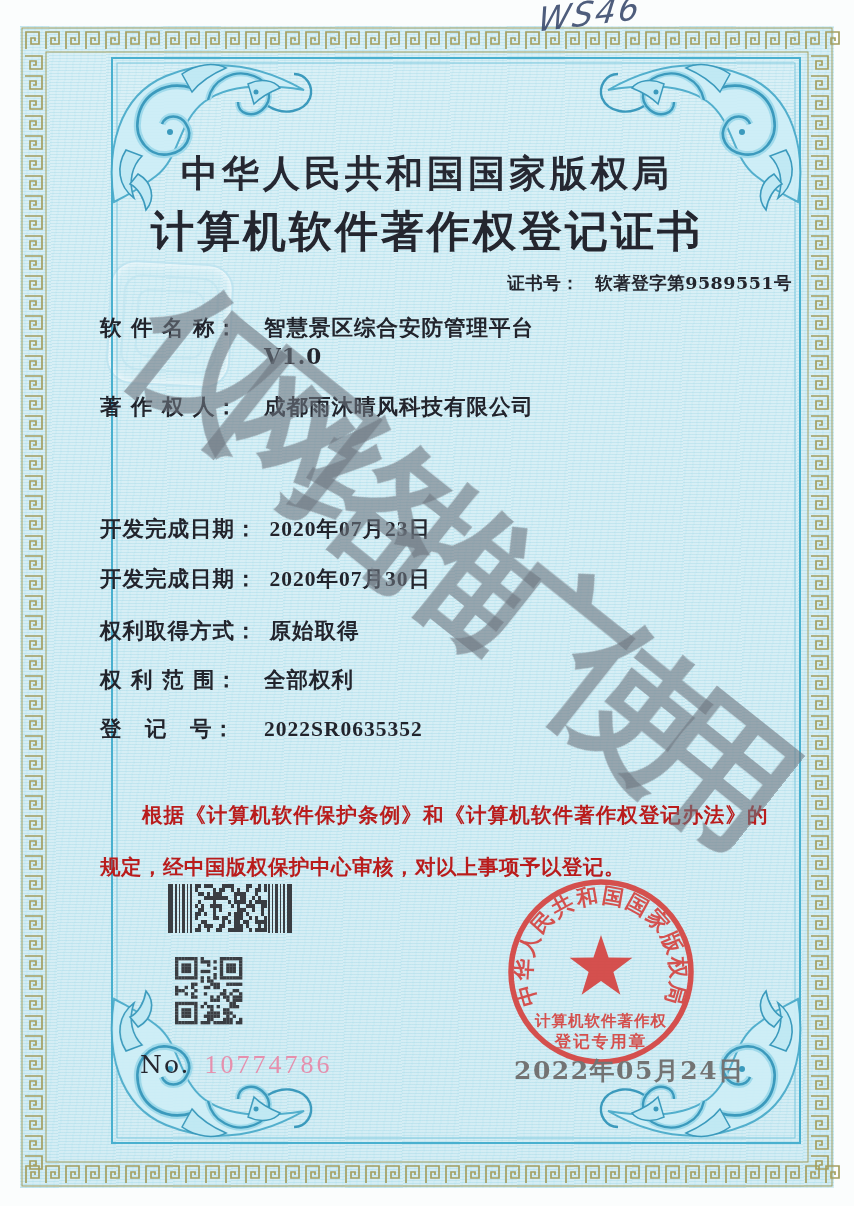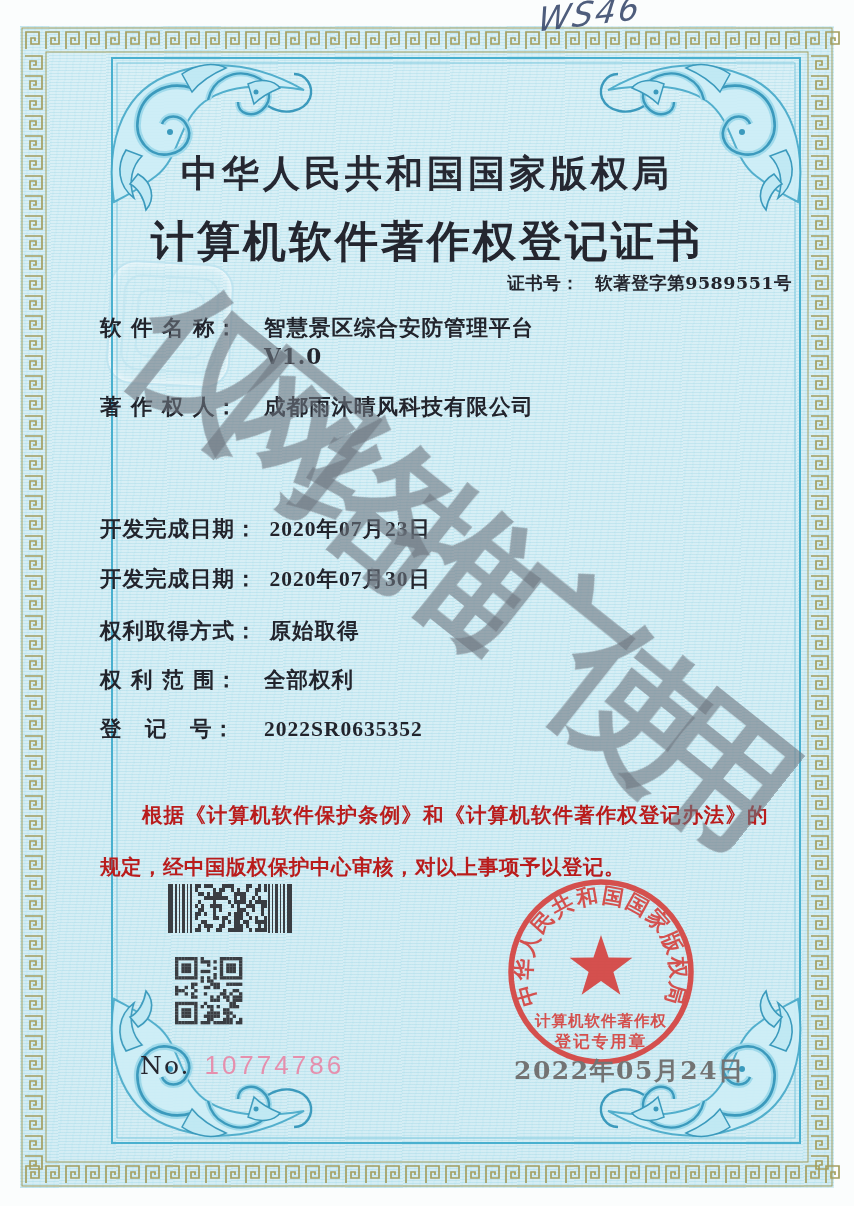--- a/index.html
+++ b/index.html
@@ -36,21 +36,21 @@
     font-family:"DejaVu Sans","Liberation Sans",sans-serif;font-weight:700;
     font-size:148px;letter-spacing:-40px;color:rgba(108,116,126,.60);
     transform:translate(-50%,-50%) rotate(38.5deg);
     text-indent:0;line-height:1;
   }
   .issuer-title{
     position:absolute;left:0;right:0;top:149px;z-index:4;margin:0;
     text-align:center;font-size:37px;font-weight:700;letter-spacing:4px;color:#262832;
   }
   .cert-title{
-    position:absolute;left:0;right:0;top:203px;z-index:4;margin:10px;
+    position:absolute;left:0;right:0;top:203px;z-index:4;margin:0;
     text-align:center;font-size:43px;font-weight:700;letter-spacing:3px;color:#24262f;
   }
   .cert-no{
     position:absolute;right:62px;top:271px;z-index:4;
     font-size:17.5px;font-weight:700;letter-spacing:.5px;color:#23252d;
   }
   .cert-no .gap{display:inline-block;width:16px;}
   .field-row{position:absolute;left:100px;z-index:4;font-size:21.5px;font-weight:700;color:#22242c;}
   .field-row .lbl{display:inline-block;min-width:152px;letter-spacing:1px;}
   .field-row .val{display:inline-block;margin-left:12px;letter-spacing:1px;font-family:Liberation Serif, serif;}
@@ -60,21 +60,21 @@
     font-size:20.5px;line-height:52px;font-weight:600;text-indent:2.05em;
     color:#b91c1c;text-align:justify;letter-spacing:.5px;
   }
   #barcode-svg{position:absolute;left:168px;top:884px;z-index:4;}
   #qr-svg{position:absolute;left:175px;top:957px;z-index:4;}
   .serial{
     position:absolute;left:140px;top:1050px;z-index:4;font-size:25px;color:#26262e;
     font-weight:400;letter-spacing:2px;
   }
   .serial .num{
-    font-family:Liberation Sans, sans-serif;
+    font-family:Liberation Serif, serif;
     color:#e886a6;font-size:26px;letter-spacing:3px;margin-left:14px;opacity:.9;
   }
   .seal{position:absolute;left:503px;top:874px;width:196px;height:196px;z-index:6;opacity:.92;}
   .issue-date{
     position:absolute;left:514px;top:1054px;z-index:7;
     font-size:25px;font-weight:700;letter-spacing:1.5px;color:#737373;
   }
 </style>
 </head>
 <body>

